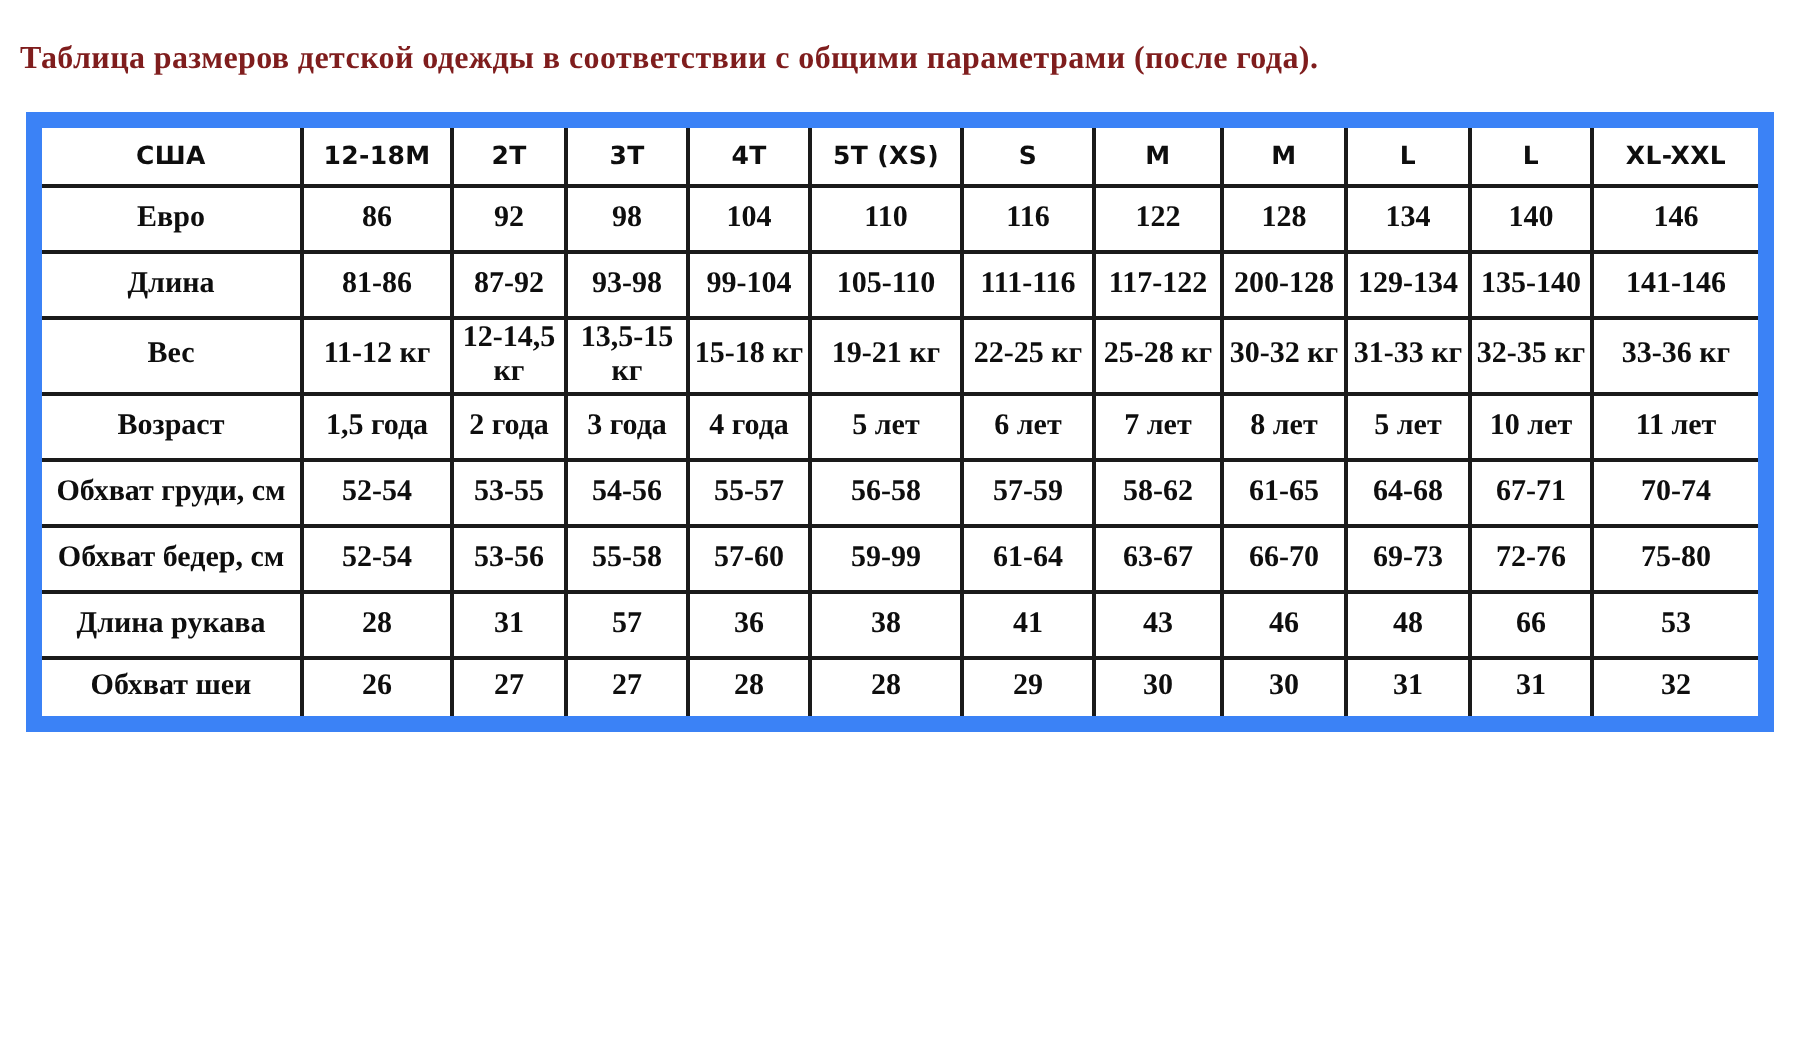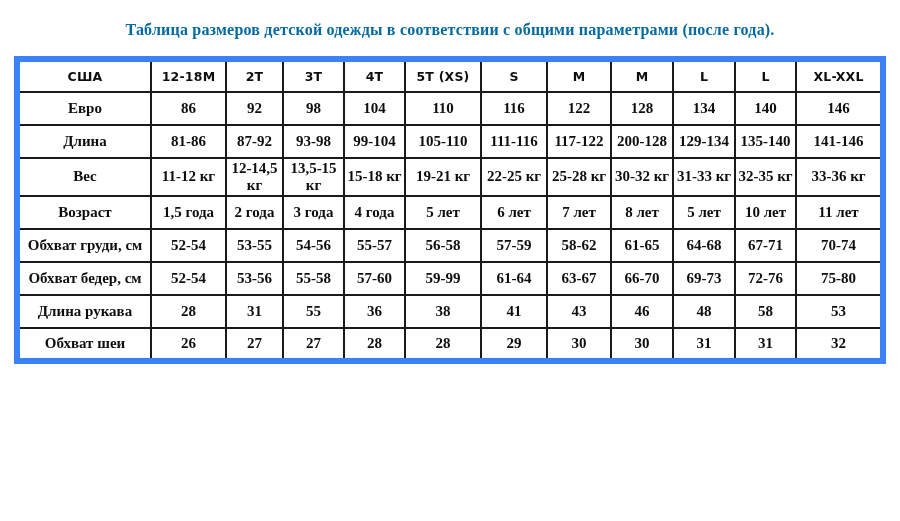--- a/index.html
+++ b/index.html
@@ -3,34 +3,33 @@
 <meta charset="utf-8">
 <style>
   * { box-sizing: border-box; }
   html, body {
     margin: 0; padding: 0;
     width: 900px; height: 521px;
     background: #ffffff;
     overflow: hidden;
   }
   .page-title {
-    text-align: center;
     font-family: "Liberation Serif", serif;
     font-weight: bold;
     font-size: 16px;
-    color: #0369a1;
+    color: #7f1d1d;
     margin: 21px 10px 11px 10px;
     letter-spacing: 0.2px;
   }
   table.size-table {
     border-collapse: collapse;
     table-layout: fixed;
     width: 866px;
     margin: 17px auto;
-    border: 6px solid #3b82f6;
+    border: 8px solid #3b82f6;
   }
   table.size-table th, table.size-table td {
     border: 2px solid #1a1a1a;
     text-align: center;
     vertical-align: middle;
     height: 33px;
     padding: 1px 2px;
     font-family: "Liberation Serif", serif;
     font-weight: bold;
     font-size: 15px;
@@ -165,28 +164,28 @@
         <td>63-67</td>
         <td>66-70</td>
         <td>69-73</td>
         <td>72-76</td>
         <td>75-80</td>
       </tr>
       <tr>
         <th>Длина рукава</th>
         <td>28</td>
         <td>31</td>
-        <td>55</td>
+        <td>57</td>
         <td>36</td>
         <td>38</td>
         <td>41</td>
         <td>43</td>
         <td>46</td>
         <td>48</td>
-        <td>58</td>
+        <td>66</td>
         <td>53</td>
       </tr>
       <tr>
         <th>Обхват шеи</th>
         <td>26</td>
         <td>27</td>
         <td>27</td>
         <td>28</td>
         <td>28</td>
         <td>29</td>

